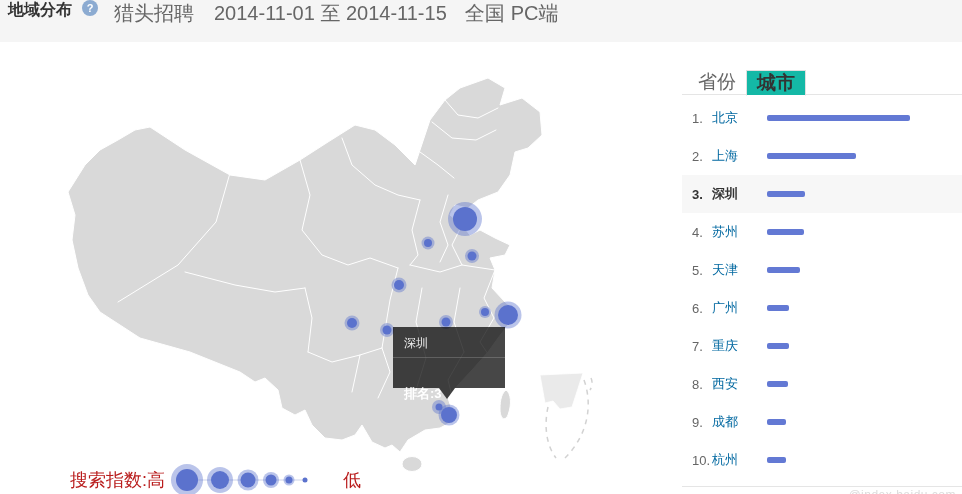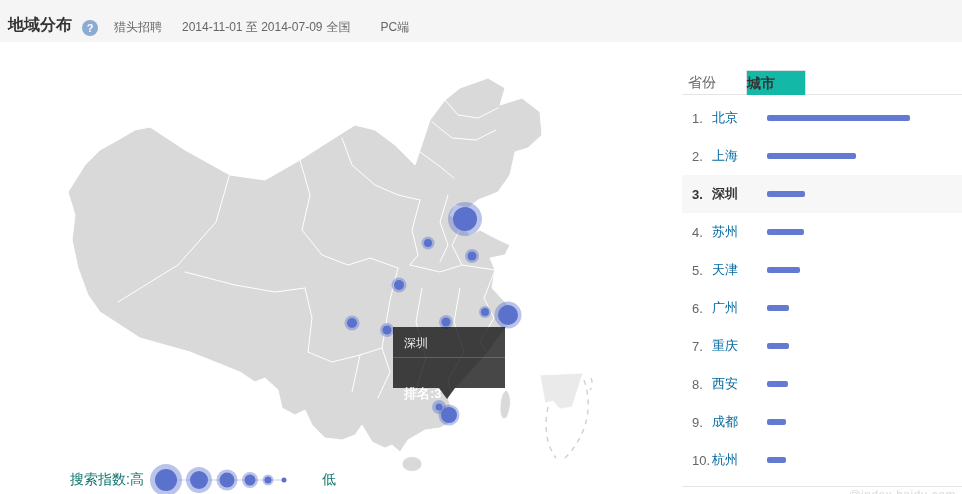--- a/index.html
+++ b/index.html
@@ -1,47 +1,47 @@
 <!DOCTYPE html>
 <html style="--c-bar: #6379d4; --c-land: #d9d9d9; --c-help: #8cabd1;"><head>
 <meta charset="utf-8">
 <style>
   html,body{margin:0;padding:0;background:#fff;}
   .page{position:relative;width:962px;height:494px;background:#fff;overflow:hidden;
         font-family:"Liberation Sans","DejaVu Sans",sans-serif;}
   
   .topbar{position:absolute;left:0;top:0;width:962px;height:42px;background:#f5f5f5;
-          display:flex;align-items:flex-end;box-sizing:border-box;padding-bottom:6px;}
+          display:flex;align-items:flex-start;box-sizing:border-box;padding-bottom:6px;}
   .topbar .title{margin-left:8px;font-size:16px;font-weight:bold;color:#333;}
   .help{margin-left:10px;width:16px;height:16px;border-radius:50%;background:var(--c-help,#8cabd1);
         color:#fff;font-size:11px;font-weight:bold;text-align:center;line-height:16px;cursor:pointer;}
-  .meta{font-size:12px;color:#666;}
-  .m-keyword{margin-left:16px;} .m-date{margin-left:20px;} .m-region{margin-left:4px;} .m-platform{margin-left:30px;}
+  .meta{font-size:20px;color:#666;}
+  .m-keyword{margin-left:16px;} .m-date{margin-left:20px;} .m-region{margin-left:18px;} .m-platform{margin-left:6px;}
   
   .map{position:absolute;left:60px;top:60px;}
   .land{fill:var(--c-land,#d9d9d9);stroke:#fff;stroke-width:1;stroke-linejoin:round;}
   .borders path{fill:none;stroke:#fff;stroke-width:1;stroke-linejoin:round;stroke-linecap:round;}
   .inset-frag{fill:#eaeaea;stroke:#fff;stroke-width:0.8;}
   .dashline{fill:none;stroke:#d2d2d2;stroke-width:1.5;stroke-dasharray:5 5;}
   
   .tooltip{position:absolute;left:393px;top:327px;width:112px;height:61px;box-sizing:border-box;
            background:rgba(0,0,0,0.72);z-index:5;}
   .tt-title{padding:8px 11px 5px;font-size:12px;color:#f0f0f0;
             border-bottom:1px solid rgba(255,255,255,0.18);}
   .tt-rank{padding:7px 11px;font-size:13px;font-weight:bold;color:#fff;margin-top:20px;}
   .tt-arrow{position:absolute;left:46px;top:61px;width:0;height:0;
             border-left:8px solid transparent;border-right:8px solid transparent;
             border-top:11px solid rgba(0,0,0,0.72);}
   
   .legend{position:absolute;left:70px;top:461px;height:38px;display:flex;align-items:center;gap:4px;z-index:4;}
-  .legend .lg-txt{font-size:14px;color:#0f766e;}
+  .legend .lg-txt{font-size:18px;color:#b91c1c;}
   
   .panel{position:absolute;left:682px;top:70px;width:280px;height:424px;}
   .tabs{display:flex;height:24px;border-bottom:1px solid #e5e5e5;padding-left:6px;box-sizing:content-box;}
-  .tab{width:58px;height:24px;line-height:24px;text-align:left;font-size:14px;color:#666;cursor:pointer;}
+  .tab{width:58px;height:24px;line-height:24px;text-align:center;font-size:19px;color:#666;cursor:pointer;}
   .tab.active{background:#14b8a6;border:1px solid #e0e0e0;border-bottom:1px solid #fff;
               margin-bottom:-1px;font-weight:bold;color:#333;}
   .rank-list{margin-top:4px;}
   .row{position:relative;height:38px;display:flex;align-items:center;padding-left:10px;cursor:pointer;}
   .row.hl{background:#f7f7f7;}
   .rk{width:20px;font-size:13px;color:#666;}
   .cn{width:55px;font-size:13px;color:#0369a1;}
   .row.hl .rk,.row.hl .cn{font-weight:bold;color:#333;}
   .bar{height:6px;border-radius:2px;background:var(--c-bar,#6379d4);}
   .panel-bottom-line{position:absolute;left:0;top:416px;width:280px;border-top:1px solid #e5e5e5;}
@@ -49,21 +49,21 @@
 </style>
 </head>
 <body>
 
 <div class="page">
 
   <div class="topbar">
     <span class="title">地域分布</span>
     <span class="help">?</span>
     <span class="meta m-keyword">猎头招聘</span>
-    <span class="meta m-date">2014-11-01 至 2014-07-09</span>
+    <span class="meta m-date">2014-11-01 至 2014-11-15</span>
     <span class="meta m-region">全国</span>
     <span class="meta m-platform">PC端</span>
   </div>
 
   <svg class="map" width="620" height="420" viewBox="0 0 620 420">
     <path class="land" d="M8,132 L25,105 40,90 58,80 75,70 90,67
       125,90 170,115 205,120 240,100 268,82 295,65 315,70 335,85 355,105
       360,90 370,60 385,40 400,28 428,18 445,28 440,45 462,38 480,52 482,75 468,88 455,92
       450,115 438,132 418,140 408,148 395,145 390,155 402,165 410,175 420,170 435,178 450,185
       445,195 430,198 435,210 432,228 445,242 455,250 448,265 438,278 428,292 412,310 398,325 388,338

